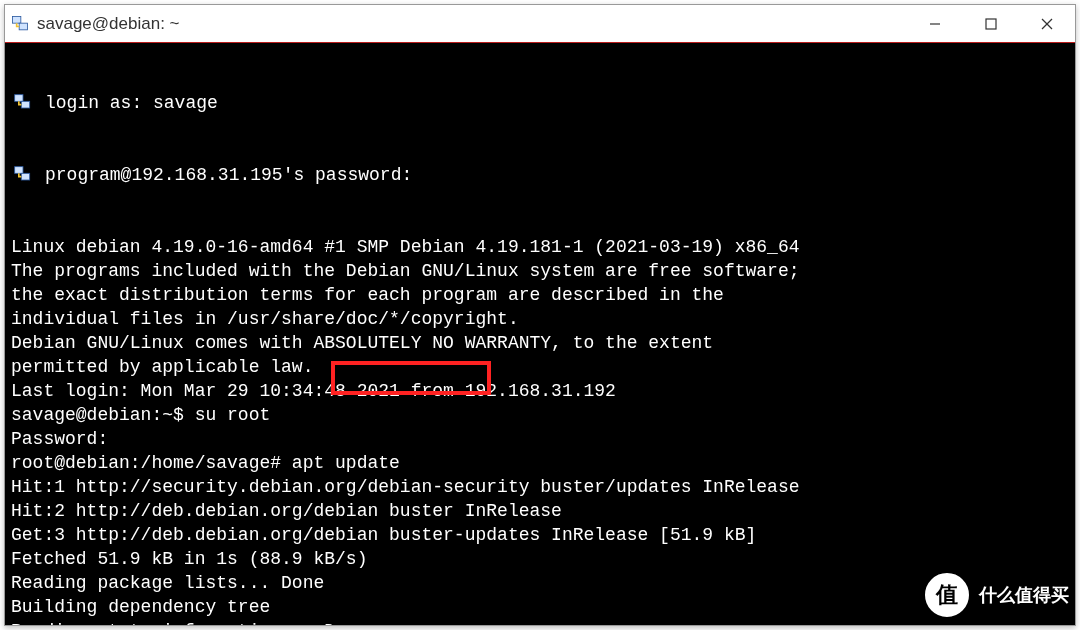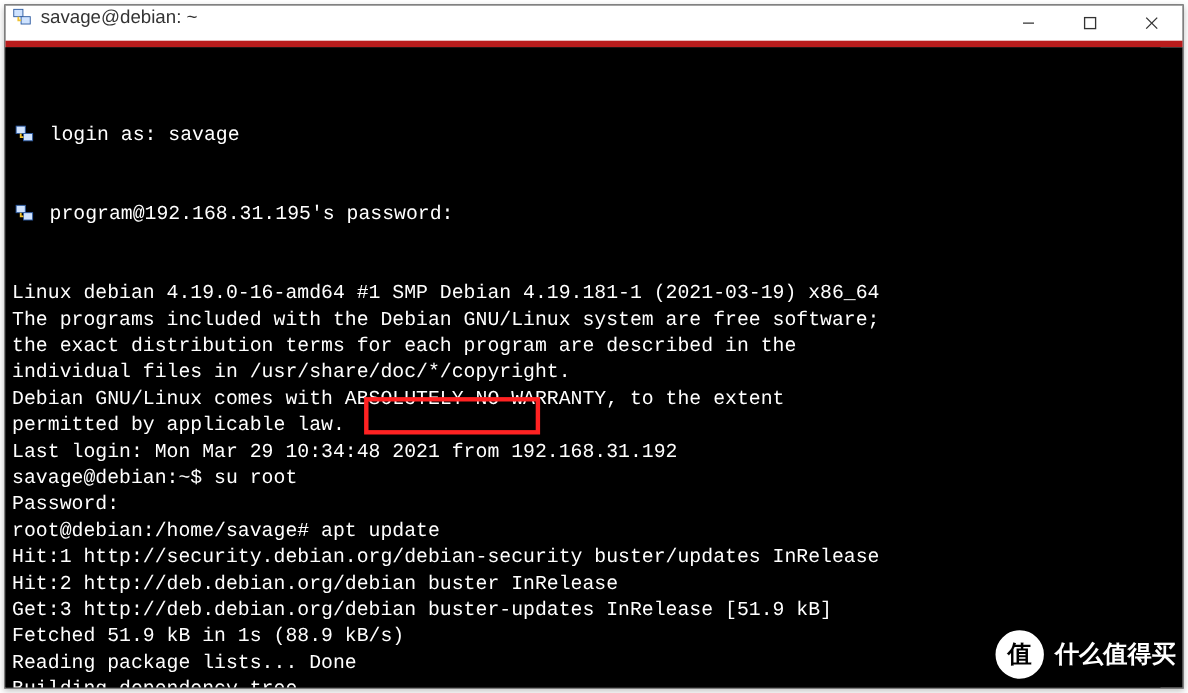--- a/index.html
+++ b/index.html
@@ -2,33 +2,33 @@
 <html><head>
 <meta charset="utf-8">
 <style>
   * { box-sizing: border-box; margin: 0; padding: 0; }
   html, body { width: 1080px; height: 630px; font-family: sans-serif; background: #fff; }
   .window {
     position: absolute; left: 4px; top: 4px; width: 1072px; height: 622px;
     border: 1px solid #999; background: #000; box-shadow: 0 2px 6px rgba(0,0,0,0.25);
   }
   .titlebar {
-    height: 38px; background: #fff; border-bottom: 6px solid #b91c1c;
-    display: flex; align-items: flex-start; position: relative;
+    height: 38px; background: #fff; border-bottom: 1px solid #b91c1c;
+    display: flex; align-items: center; position: relative;
   }
   .title-left { display:flex; align-items:center; gap:6px; padding-left:4px; }
   .app-icon { width:22px; height:22px; display:flex; align-items:center; justify-content:center; }
   .title-text { font-size:17px; color:#333; font-family: "Segoe UI", Arial, sans-serif; }
   .win-controls { position:absolute; right:0; top:0; height:100%; display:flex; }
   .win-btn { width:56px; height:100%; display:flex; align-items:center; justify-content:center; color:#333; }
   .win-btn svg { width:14px; height:14px; stroke:#333; }
   .terminal {
     position:absolute; left:0; top:38px; right:0; bottom:0; background:#000;
     color:#fff; font-family: "Consolas", "Courier New", monospace; font-size:18px;
-    line-height:24px; padding:20px 6px;
+    line-height:24px; padding:0 6px;
     white-space: pre; overflow:hidden;
   }
   .term-line { display:block; }
   .term-icon-line { display:flex; align-items:center; gap:6px; }
   .mini-icon { width:28px; display:inline-flex; align-items:center; justify-content:flex-start; }
   .highlight-box {
     position:absolute; border:4px solid #f22; pointer-events:none;
   }
   .scrollbar {
     position:absolute; right:0; top:38px; width:20px; bottom:0; background:#f0f0f0;
@@ -37,21 +37,21 @@
   .scroll-arrow { width:20px; height:20px; display:flex; align-items:center; justify-content:center; color:#555; font-size:12px; }
   .scroll-track { flex:1; }
   .watermark {
     position:absolute; right:6px; bottom:6px; display:flex; align-items:center; gap:8px;
   }
   .wm-circle {
     width:48px; height:48px; border-radius:50%; background:#fff; border:2px solid #000;
     display:flex; align-items:center; justify-content:center; font-size:22px; font-weight:900;
     font-family: "Microsoft YaHei","PingFang SC",sans-serif; color:#000;
   }
-  .wm-text { font-size:22px; font-weight:700; color:#fff; font-family:"Microsoft YaHei","PingFang SC",sans-serif; }
+  .wm-text { font-size:18px; font-weight:700; color:#fff; font-family:"Microsoft YaHei","PingFang SC",sans-serif; }
 </style>
 </head>
 <body>
 
 <div class="window">
 
   <div class="titlebar">
     <div class="title-left">
       <span class="app-icon">
         <svg viewBox="0 0 24 24" width="20" height="20">

